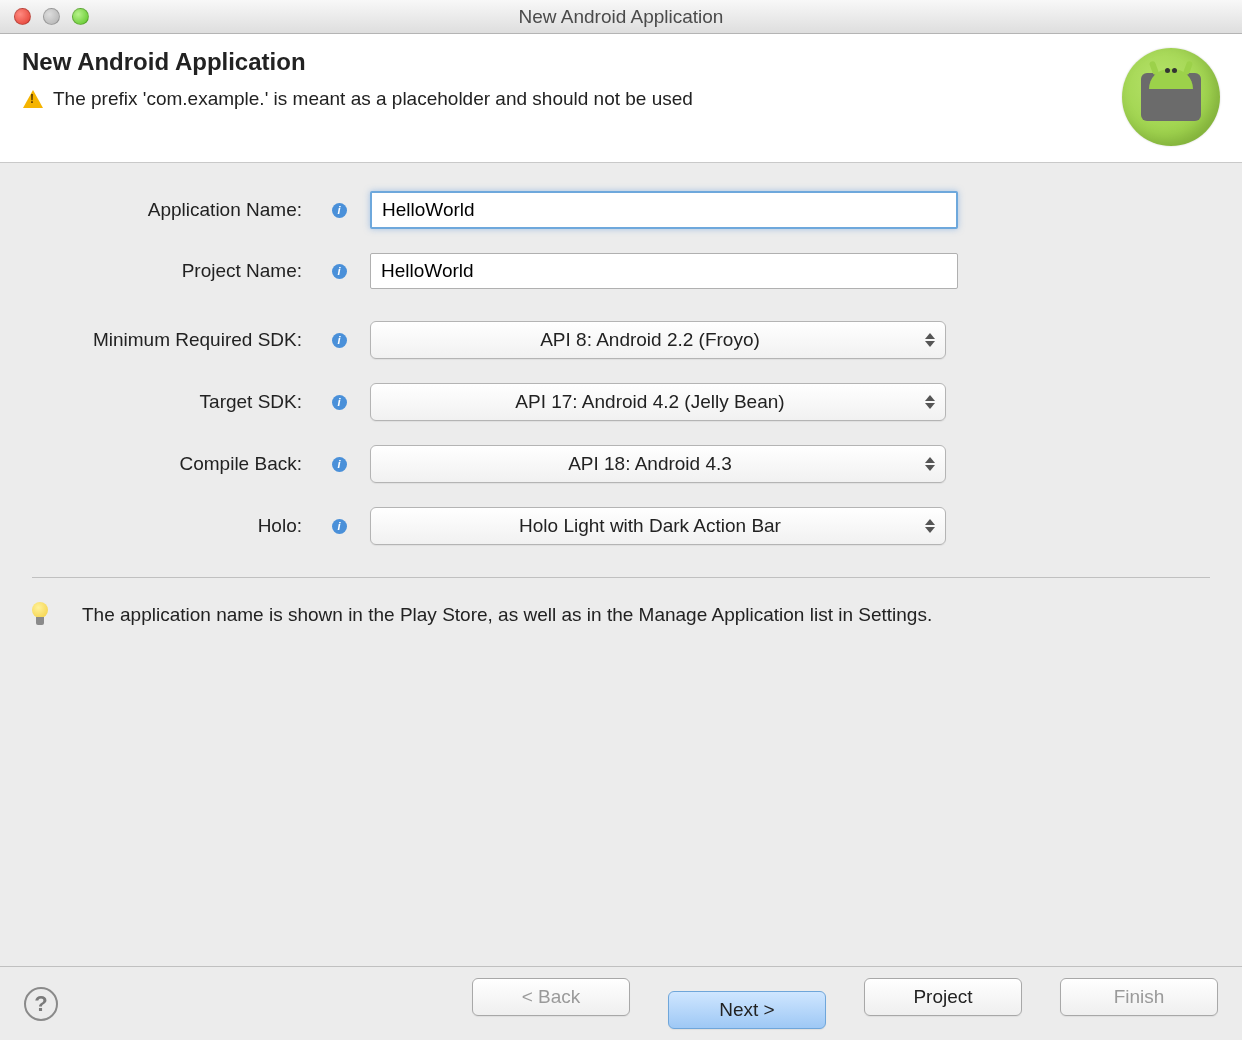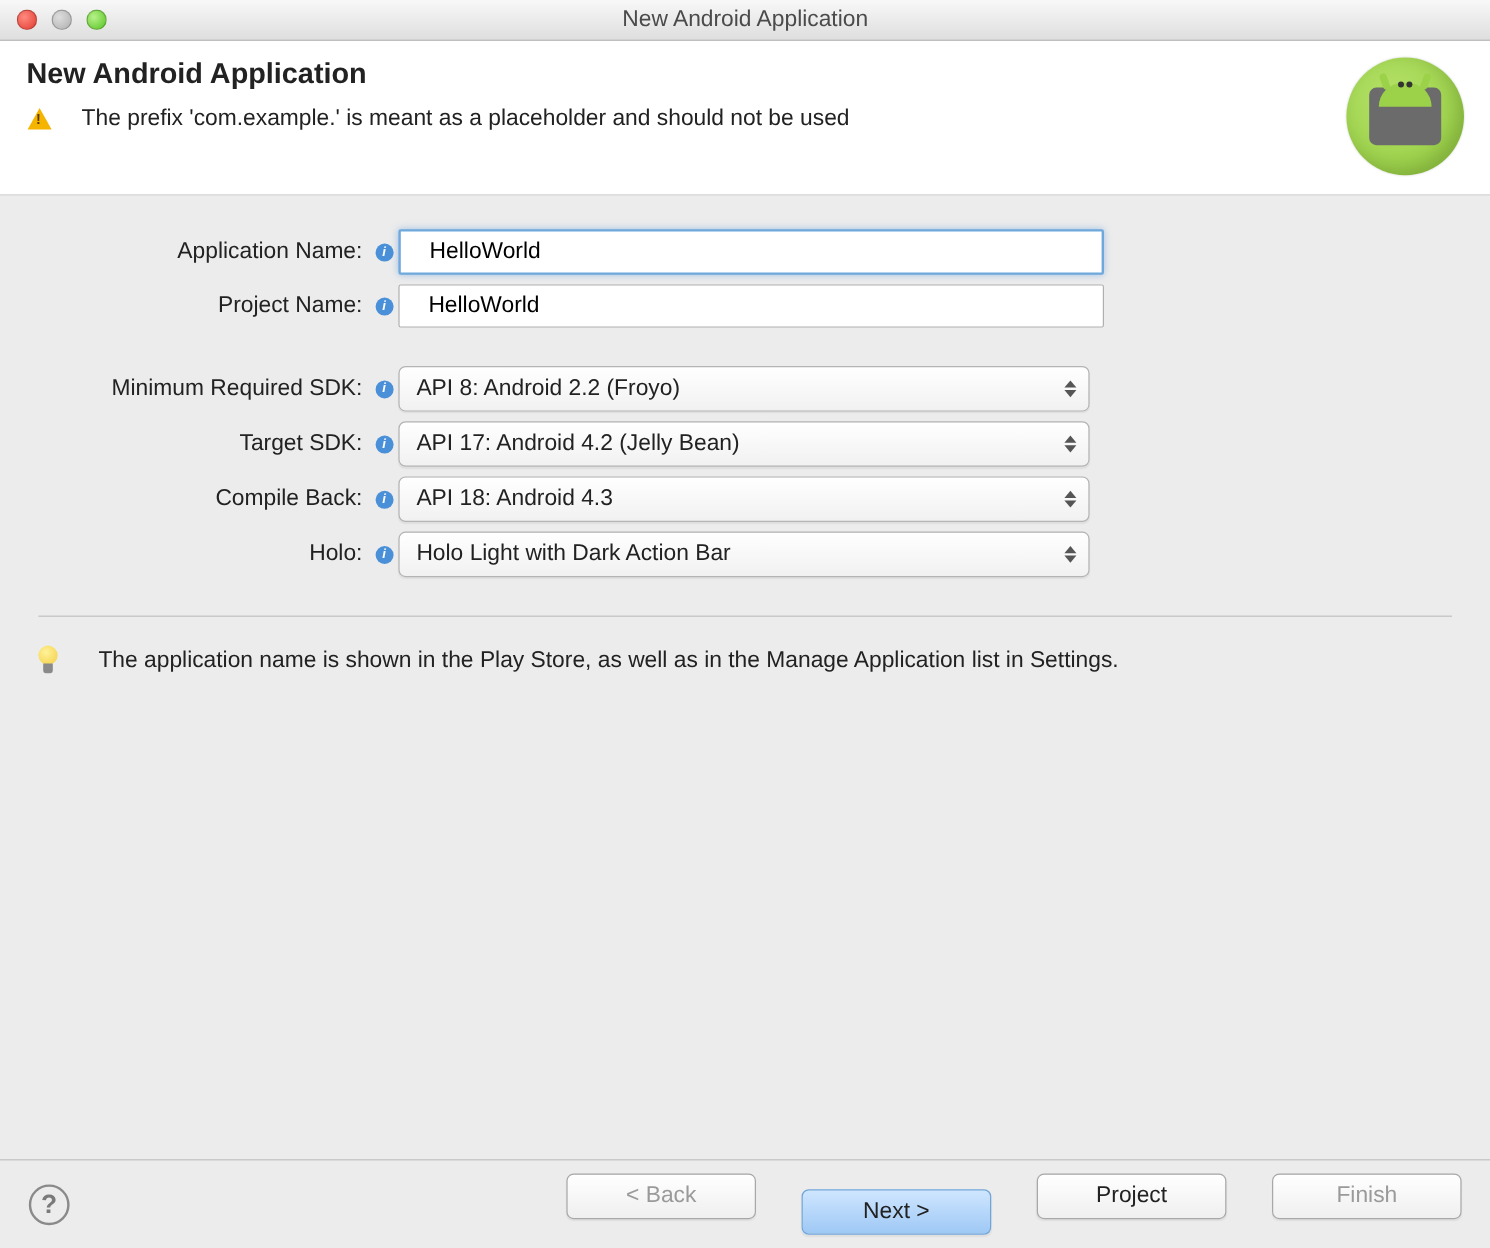--- a/index.html
+++ b/index.html
@@ -32,21 +32,21 @@
     .header {
       background: #fff;
       padding: 14px 22px 16px 22px;
       display: flex;
       align-items: flex-start;
       justify-content: space-between;
       border-bottom: 1px solid #c9c9c9;
     }
     .header-left { flex: 1; }
     .page-title { font-size: 24px; font-weight: bold; margin-bottom: 12px; }
-    .page-warning { display: flex; align-items: center; gap: 24px; font-size: 19px; color: #222; }
+    .page-warning { display: flex; align-items: center; gap: 9px; font-size: 19px; color: #222; }
     .warn-icon {
       width: 22px; height: 22px;
       display: inline-flex; align-items: center; justify-content: center;
     }
     .warn-tri {
       width: 0; height: 0;
       border-left: 10px solid transparent;
       border-right: 10px solid transparent;
       border-bottom: 18px solid #f5b400;
       position: relative;
@@ -77,21 +77,21 @@
       background:#9cd14a; border-radius:22px 22px 0 0;
     }
     .android-eye { position:absolute; width:5px; height:5px; background:#333; border-radius:50%; top:-1px; }
     .android-eye.l{left:16px;} .android-eye.r{right:16px;}
     .form-area {
       padding: 28px 28px 8px 28px;
       background: #ececec;
     }
     .form-group { margin-bottom: 32px; }
     .row {
-      display: flex; align-items: center; margin-bottom: 8px;
+      display: flex; align-items: center; margin-bottom: 24px; gap: 19px;
     }
     .label-col {
       width: 280px; text-align: right; padding-right: 6px;
       font-size: 19px; color: #222;
     }
     .info-col {
       width: 24px; display: flex; align-items: center; justify-content: center;
     }
     .info-icon {
       width: 15px; height: 15px; border-radius: 50%;
@@ -108,39 +108,40 @@
       position: relative;
     }
     .warn-icon-sm::after {
       content:"!"; position:absolute; left:-2px; top:1px;
       font-size:10px; font-weight:bold; color:#5a3a00;
     }
     .field-col { width: 588px; }
     .text-input {
       width: 100%; height: 36px;
       border: 1px solid #b0b0b0; border-radius: 2px;
-      padding: 4px 24px; font-size: 19px;
+      padding: 4px 10px; font-size: 19px;
       background: #fff;
       font-family: inherit;
     }
     .text-input.focused {
       border: 2px solid #6ea8dc;
       box-shadow: 0 0 6px rgba(90,150,220,.5);
       height: 38px;
     }
     .select-col { width: 576px; }
     .select {
       width: 100%; height: 38px;
       border: 1px solid #b4b4b4; border-radius: 6px;
       background: linear-gradient(to bottom, #ffffff, #f1f1f1);
       padding: 4px 30px 4px 14px;
       font-size: 19px; color: #222;
       display: flex; align-items: center;
       position: relative;
       box-shadow: 0 1px 0 rgba(255,255,255,.7) inset, 0 1px 1px rgba(0,0,0,.06);
+      justify-content: center;
     }
     .select-arrows {
       position: absolute; right: 10px; top: 50%; transform: translateY(-50%);
       display: flex; flex-direction: column; gap: 2px;
     }
     .arr-up, .arr-down {
       width: 0; height: 0;
       border-left: 5px solid transparent;
       border-right: 5px solid transparent;
     }

